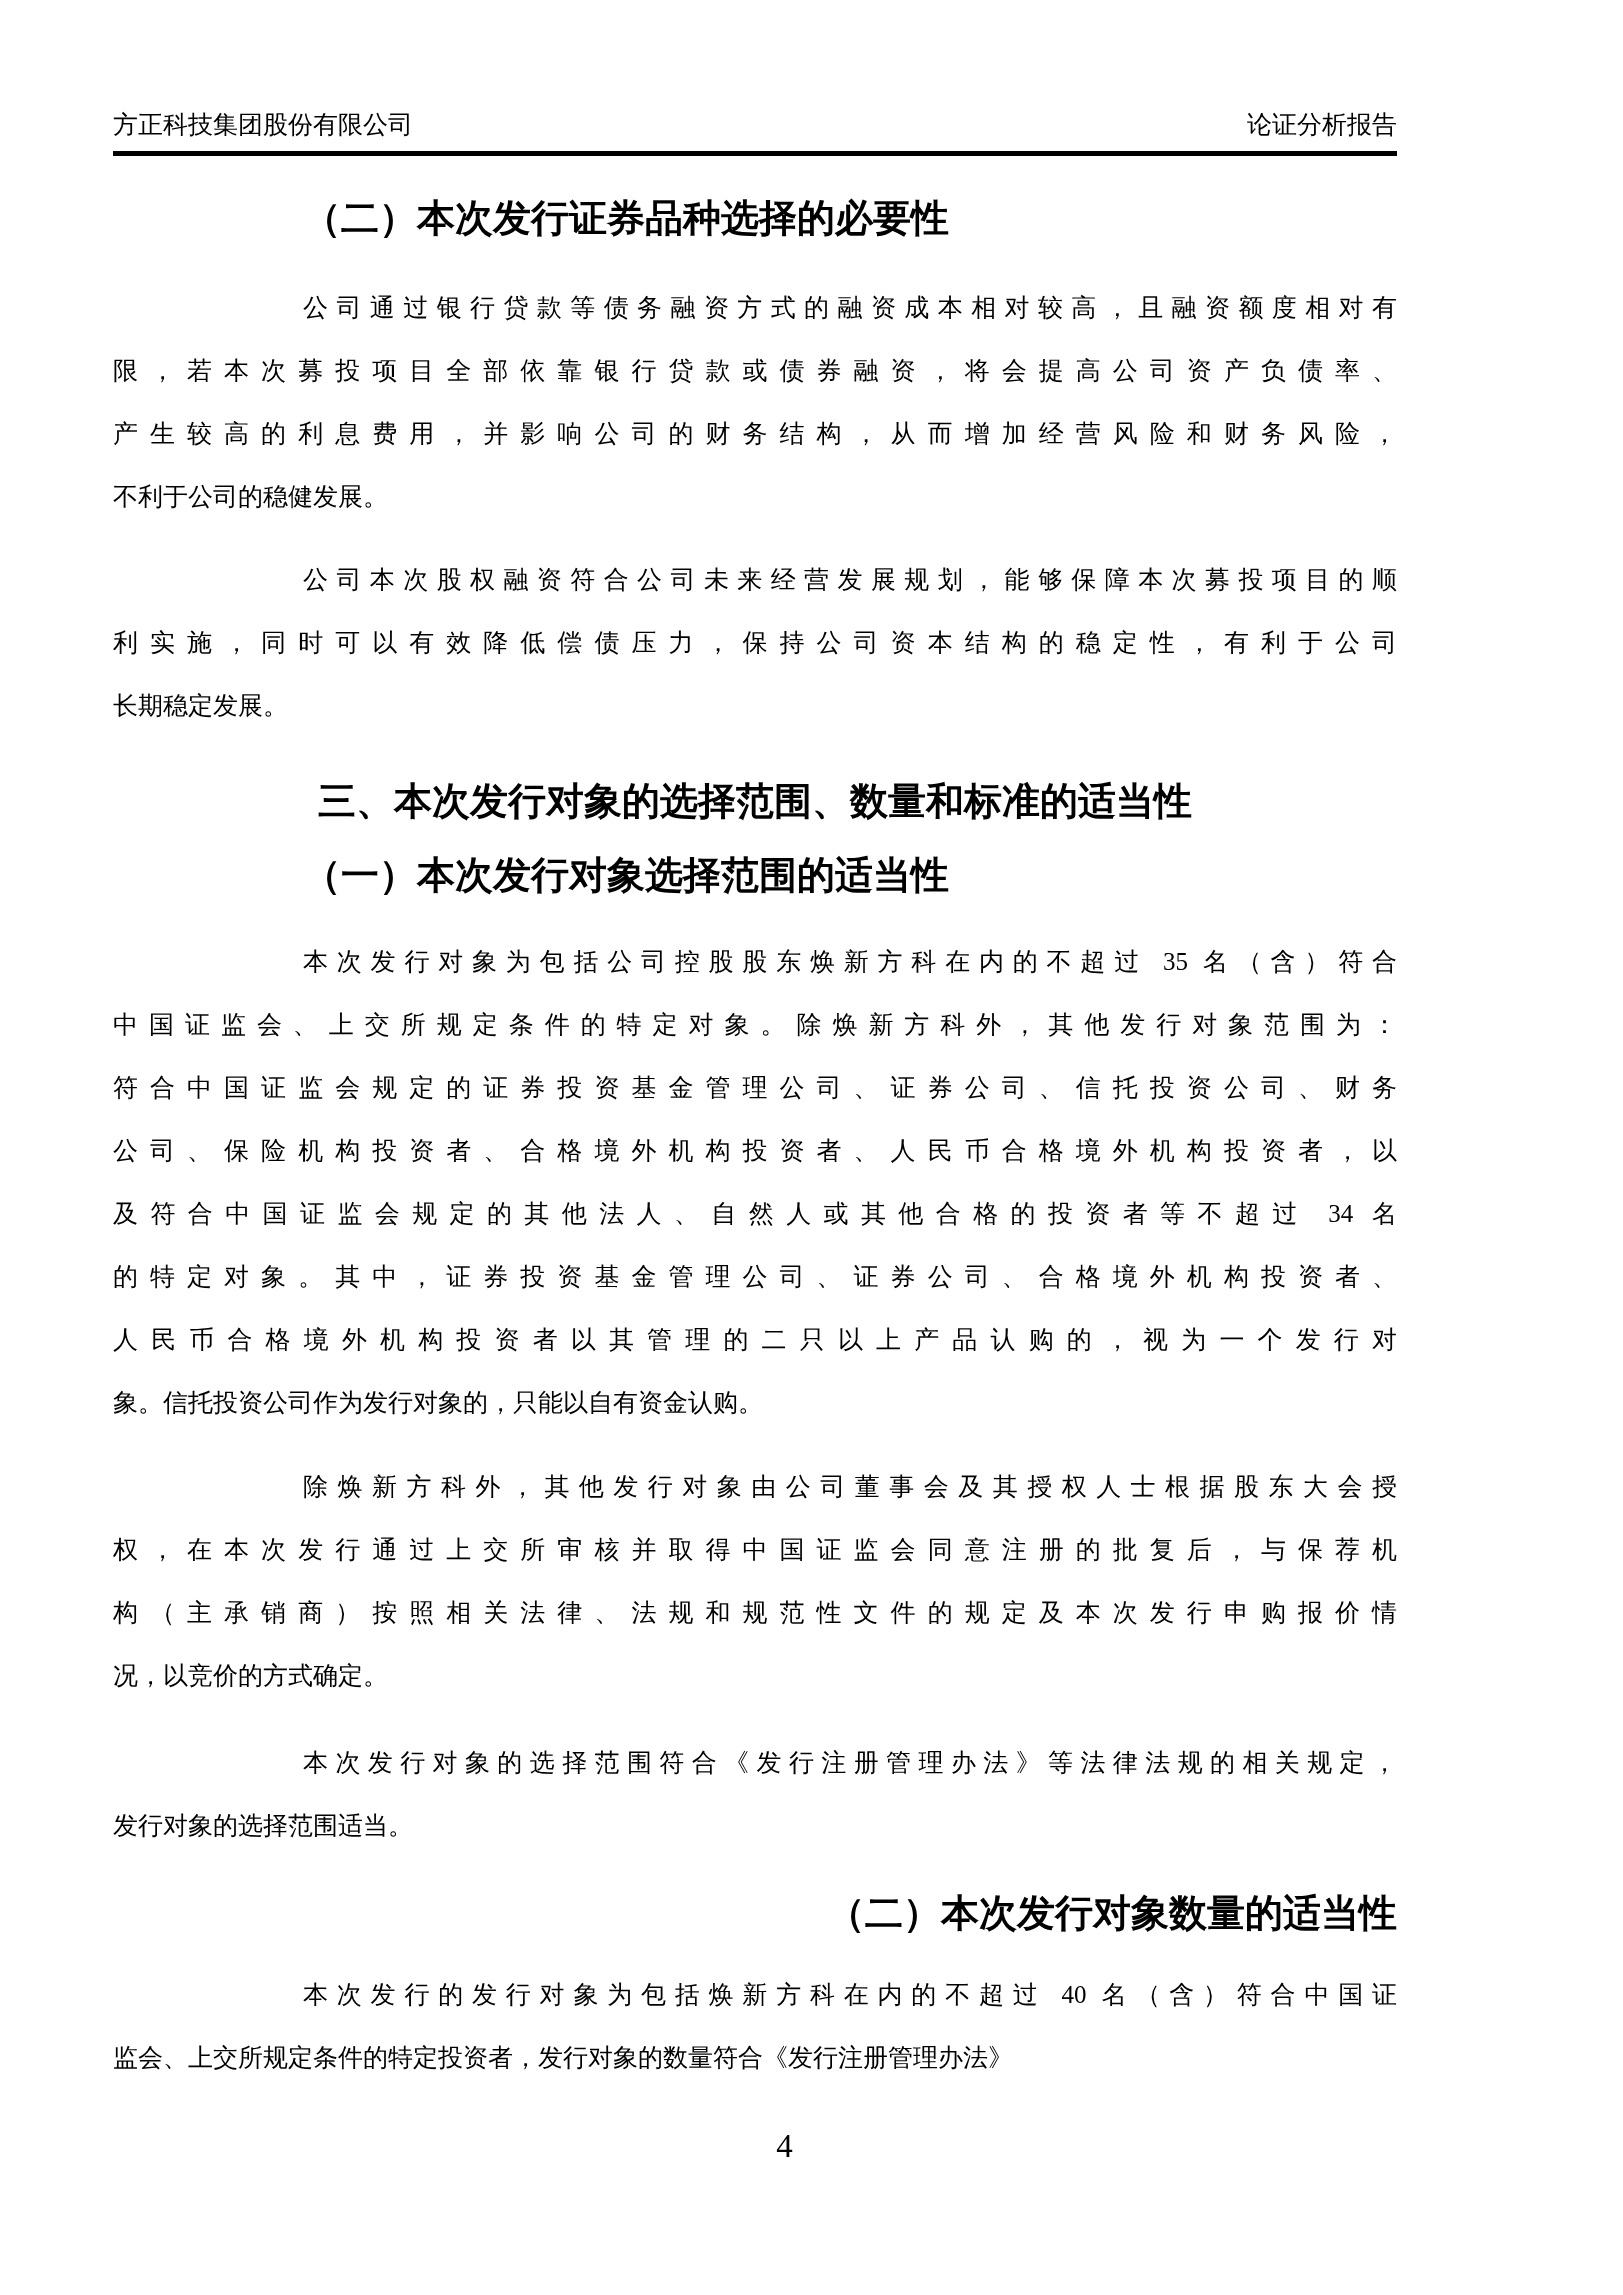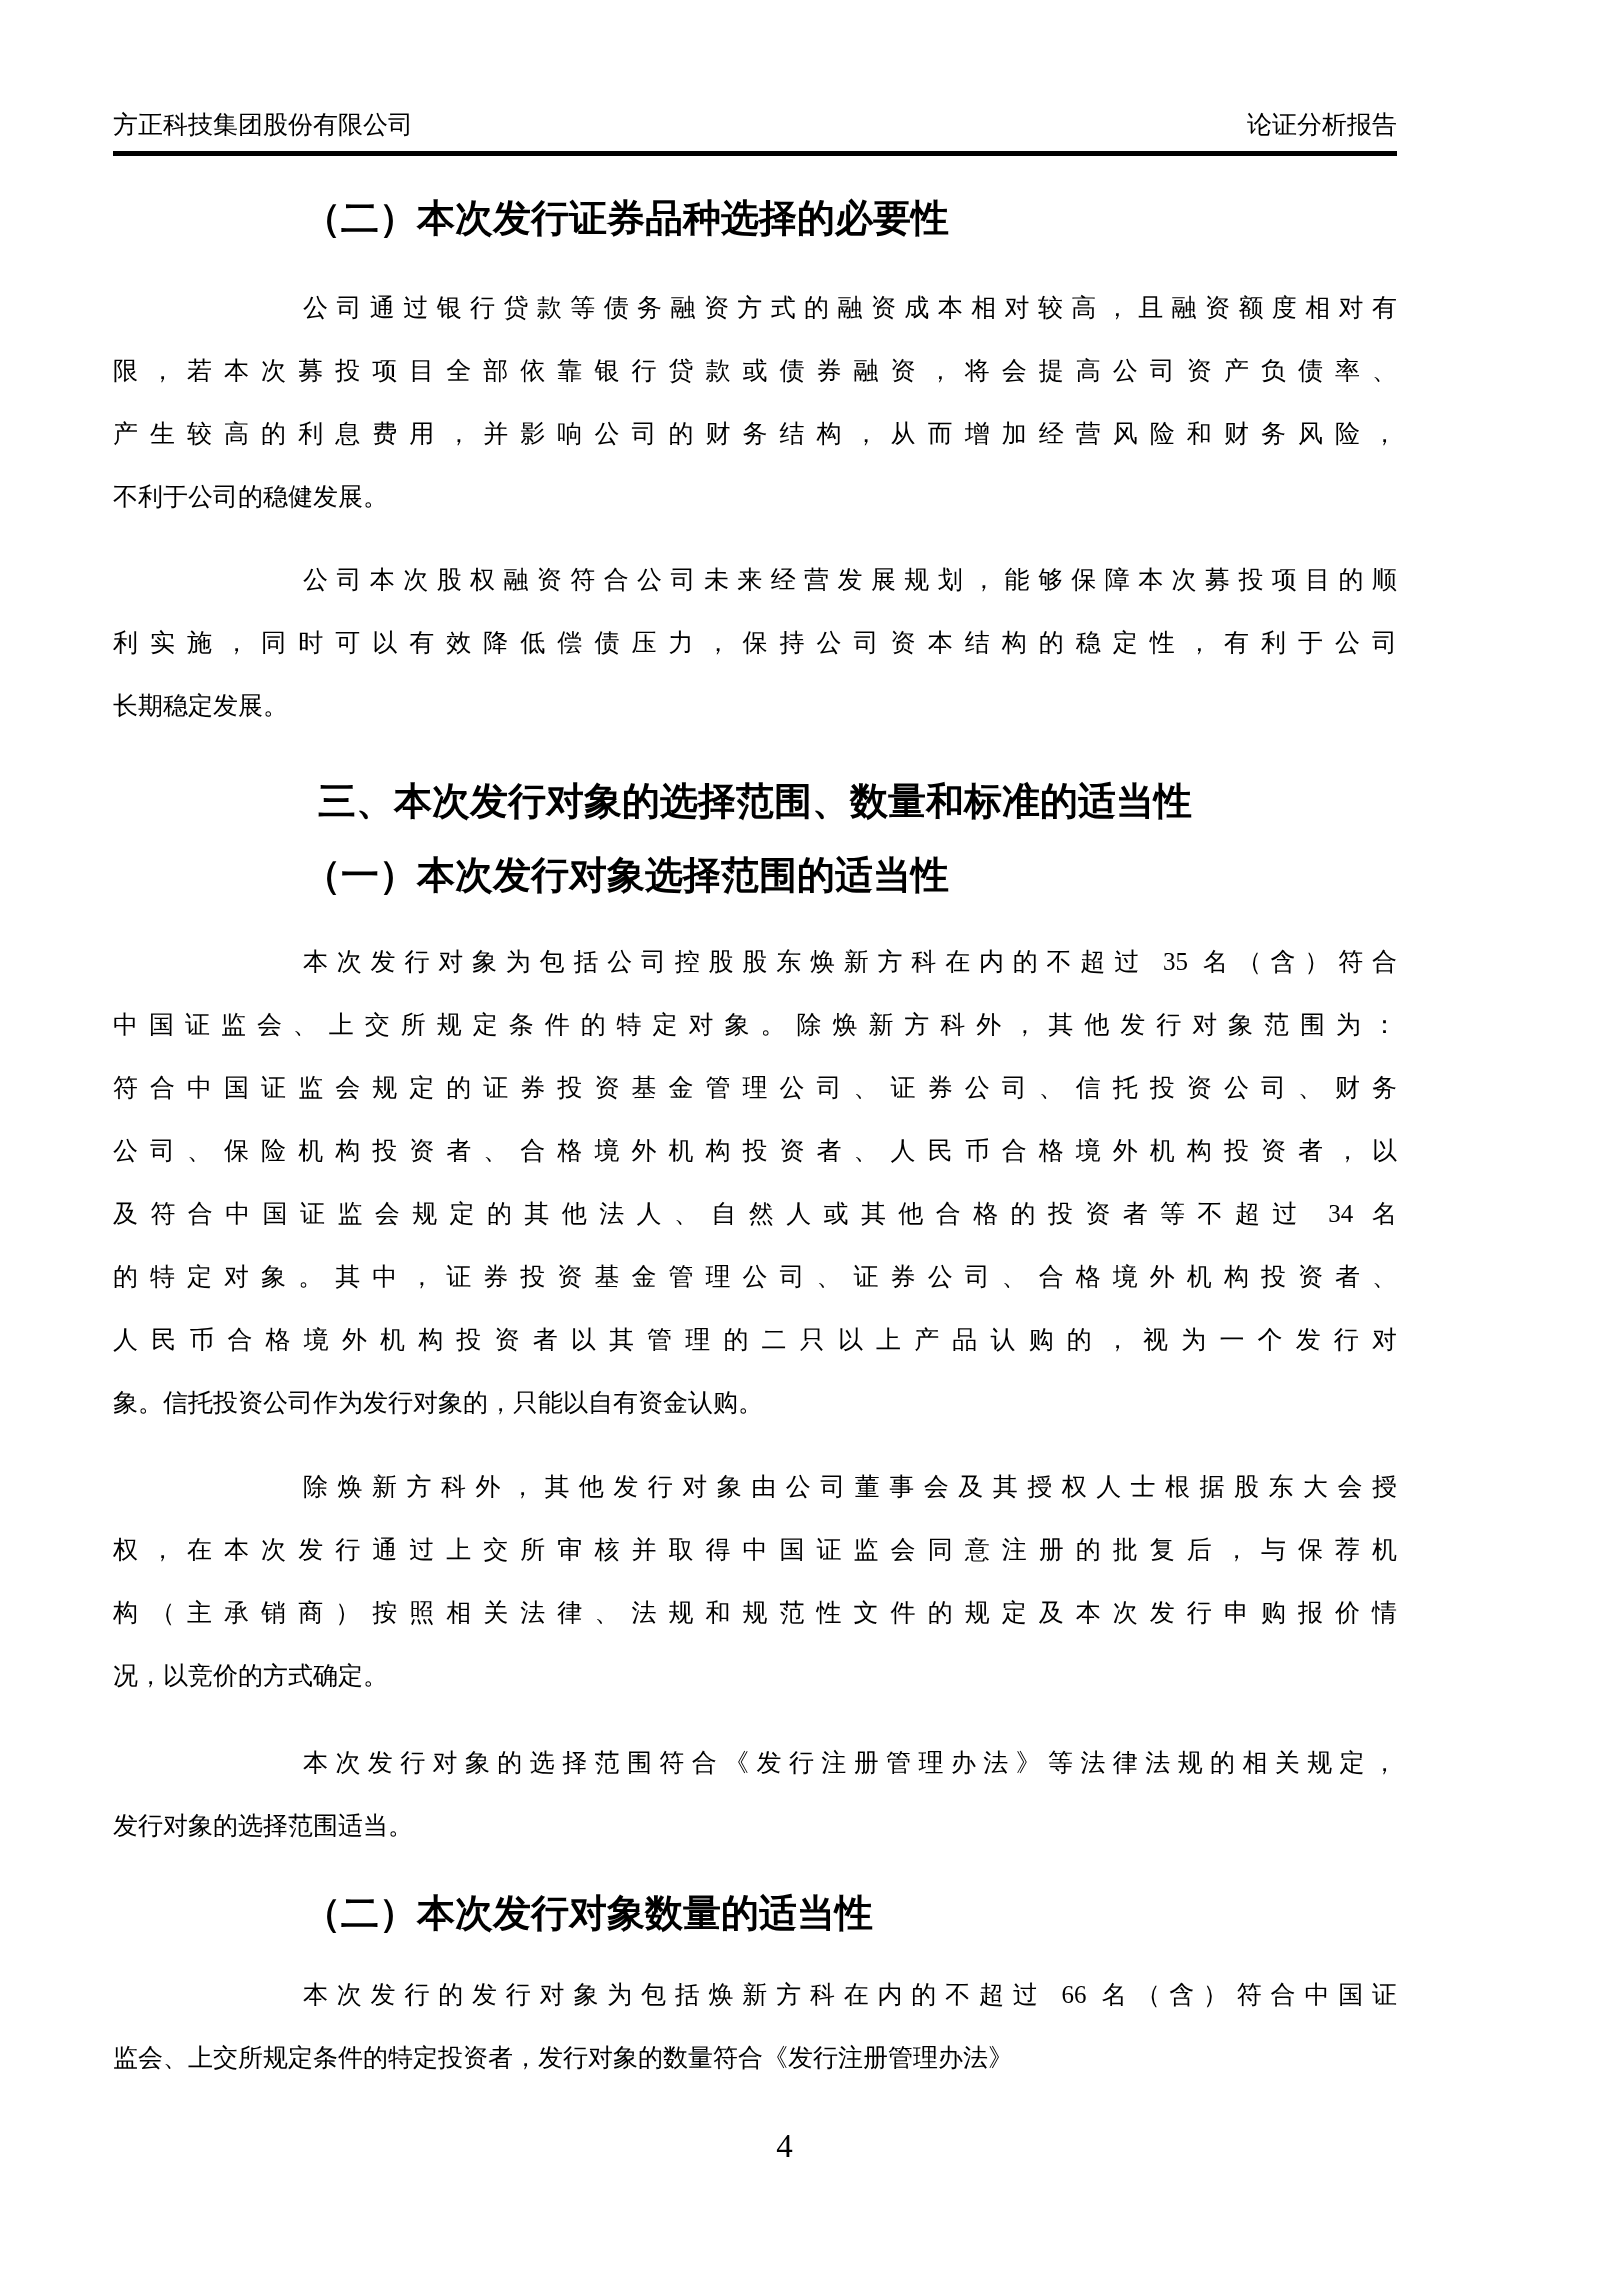--- a/index.html
+++ b/index.html
@@ -41,21 +41,21 @@
   }
   .h-chapter {
     font-size: 38px;
     line-height: 41px;
     font-weight: 700;
     text-align: center;
   }
   .h-necessity { margin-top: 42px; }
   .h-chapter3  { margin-top: 44px; }
   .h-scope     { margin-top: 33px; }
-  .h-quantity  { margin-top: 36px; }
+  .h-quantity  { margin-top: 36px; text-align: right; }
   
   .para { font-size: 25px; }
   .para .line {
     line-height: 63px;
     height: 63px;
     text-align: justify;
     text-align-last: justify;
     white-space: nowrap;
   }
   .para .line:first-child { text-indent: 190px; }
@@ -127,20 +127,20 @@
     </div>
 
   <div class="para p-scope3">
       <div class="line">本次发行对象的选择范围符合《发行注册管理办法》等法律法规的相关规定，</div>
       <div class="line">发行对象的选择范围适当。</div>
     </div>
 
   <div class="h-sub h-quantity">（二）本次发行对象数量的适当性</div>
 
   <div class="para p-quantity">
-      <div class="line">本次发行的发行对象为包括焕新方科在内的不超过 66 名（含）符合中国证</div>
+      <div class="line">本次发行的发行对象为包括焕新方科在内的不超过 40 名（含）符合中国证</div>
       <div class="line">监会、上交所规定条件的特定投资者，发行对象的数量符合《发行注册管理办法》</div>
     </div>
 
   <div class="page-number">4</div>
 
 </div>
 
 
 </body></html>

